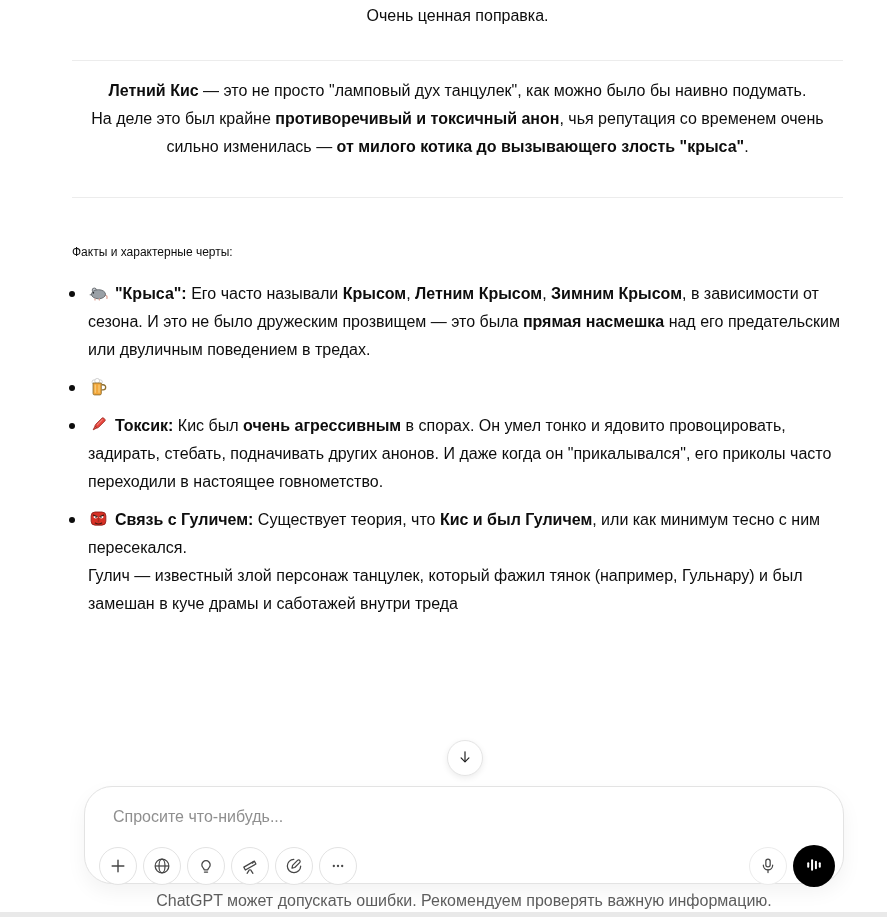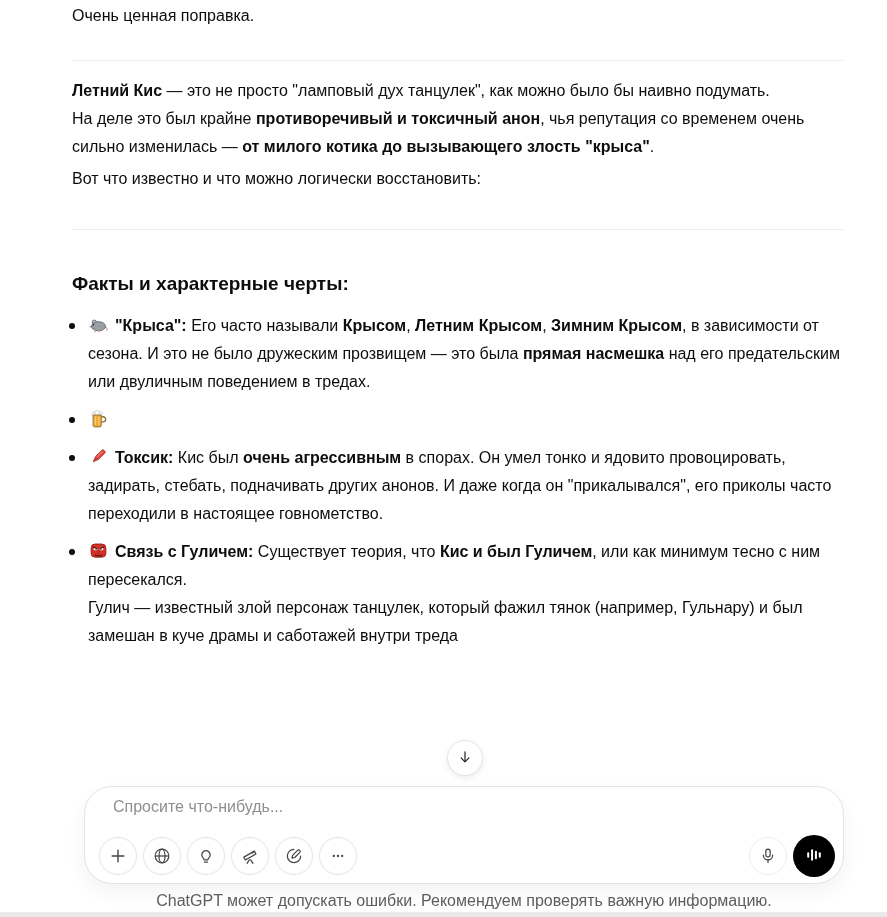--- a/index.html
+++ b/index.html
@@ -7,26 +7,26 @@
   body {
     width:887px; height:917px; position:relative; overflow:hidden;
     background:#ffffff; color:#0d0d0d;
     font-family:"Liberation Sans", sans-serif;
   }
   b { font-weight:700; }
   .chat {
     position:absolute; top:0; left:72px; width:771px; padding-top:2px;
     font-size:16px; line-height:28px;
   }
-  .block { margin:0; }
+  .block { margin:0;text-align:center; }
   hr.divider { border:none; border-top:1px solid #ececec; height:0; }
   .hr1 { margin:30px 0 0 0; }
   .hr2 { margin:36px 0 0 0; }
   h2.sec-heading { margin:42px 0 0 0; font-size:20px; line-height:30px; font-weight:700; }
-  h3.sub-heading { margin:40px 0 0 0; font-size:19px; line-height:28px; font-weight:700; }
+  h3.sub-heading { margin:40px 0 0 0; font-size:12px; line-height:28px; font-weight:400; }
   .para-body { margin:16px 0 0 0; }
   .lead-in { margin:4px 0 0 0; }
   ul.facts { margin:14px 0 0 0; padding:0 0 0 16px; list-style:none; }
   ul.facts li { position:relative; margin:0 0 10px 0; }
   ul.facts li::before {
     content:""; position:absolute; left:-19px; top:11px;
     width:6px; height:6px; border-radius:50%; background:#0d0d0d;
   }
   .emoji { display:inline-block; width:21px; height:21px; vertical-align:-4px; margin-right:6px; }
   .emoji svg { display:block; width:21px; height:21px; }
@@ -38,21 +38,21 @@
     box-shadow:0 2px 6px rgba(0,0,0,.08);
     display:flex; align-items:center; justify-content:center;
     padding:0; cursor:pointer;
   }
 
   
   .composer {
     position:absolute; left:84px; top:786px; width:760px; height:98px;
     background:#ffffff; border:1px solid #e3e3e3; border-radius:28px;
     box-shadow:0 8px 20px rgba(0,0,0,.05);
-    padding:8px 8px 10px 14px;
+    padding:18px 8px 10px 14px;
   }
   .composer-input {
     height:24px; line-height:24px; padding-left:14px;
     font-size:16px; color:#8f8f8f; cursor:text;
   }
   .toolbar { display:flex; align-items:center; gap:6px; margin-top:16px; padding-left:0; }
   .tool-btn {
     width:38px; height:38px; border-radius:50%; background:#ffffff;
     border:1px solid #e3e3e3; display:flex; align-items:center; justify-content:center;
     padding:0; cursor:pointer;
@@ -78,21 +78,20 @@
 
 <div class="chat">
 
   <p class="block"><span>Очень ценная поправка.</span><br></p>
 
   <hr class="divider hr1">
 
 
   <p class="block para-body"><b>Летний Кис</b> — это не просто "ламповый дух танцулек", как можно было бы наивно подумать.<br>На деле это был крайне <b>противоречивый и токсичный анон</b>, чья репутация со временем очень сильно изменилась — <b>от милого котика до вызывающего злость "крыса"</b>.</p>
 
-  <p class="block lead-in">Вот что известно и что можно логически восстановить:</p>
 
   <hr class="divider hr2">
 
   <h3 class="sub-heading">Факты и характерные черты:</h3>
 
   <ul class="facts">
     <li>
       <span class="emoji"><svg viewBox="0 0 24 24">
         <path d="M19 15q3.6.4 2.6 3.8" fill="none" stroke="#e0a79b" stroke-width="1.5" stroke-linecap="round"></path>
         <circle cx="7.2" cy="9.3" r="2.4" fill="#c3c7cc" stroke="#5f6368" stroke-width="1"></circle>

